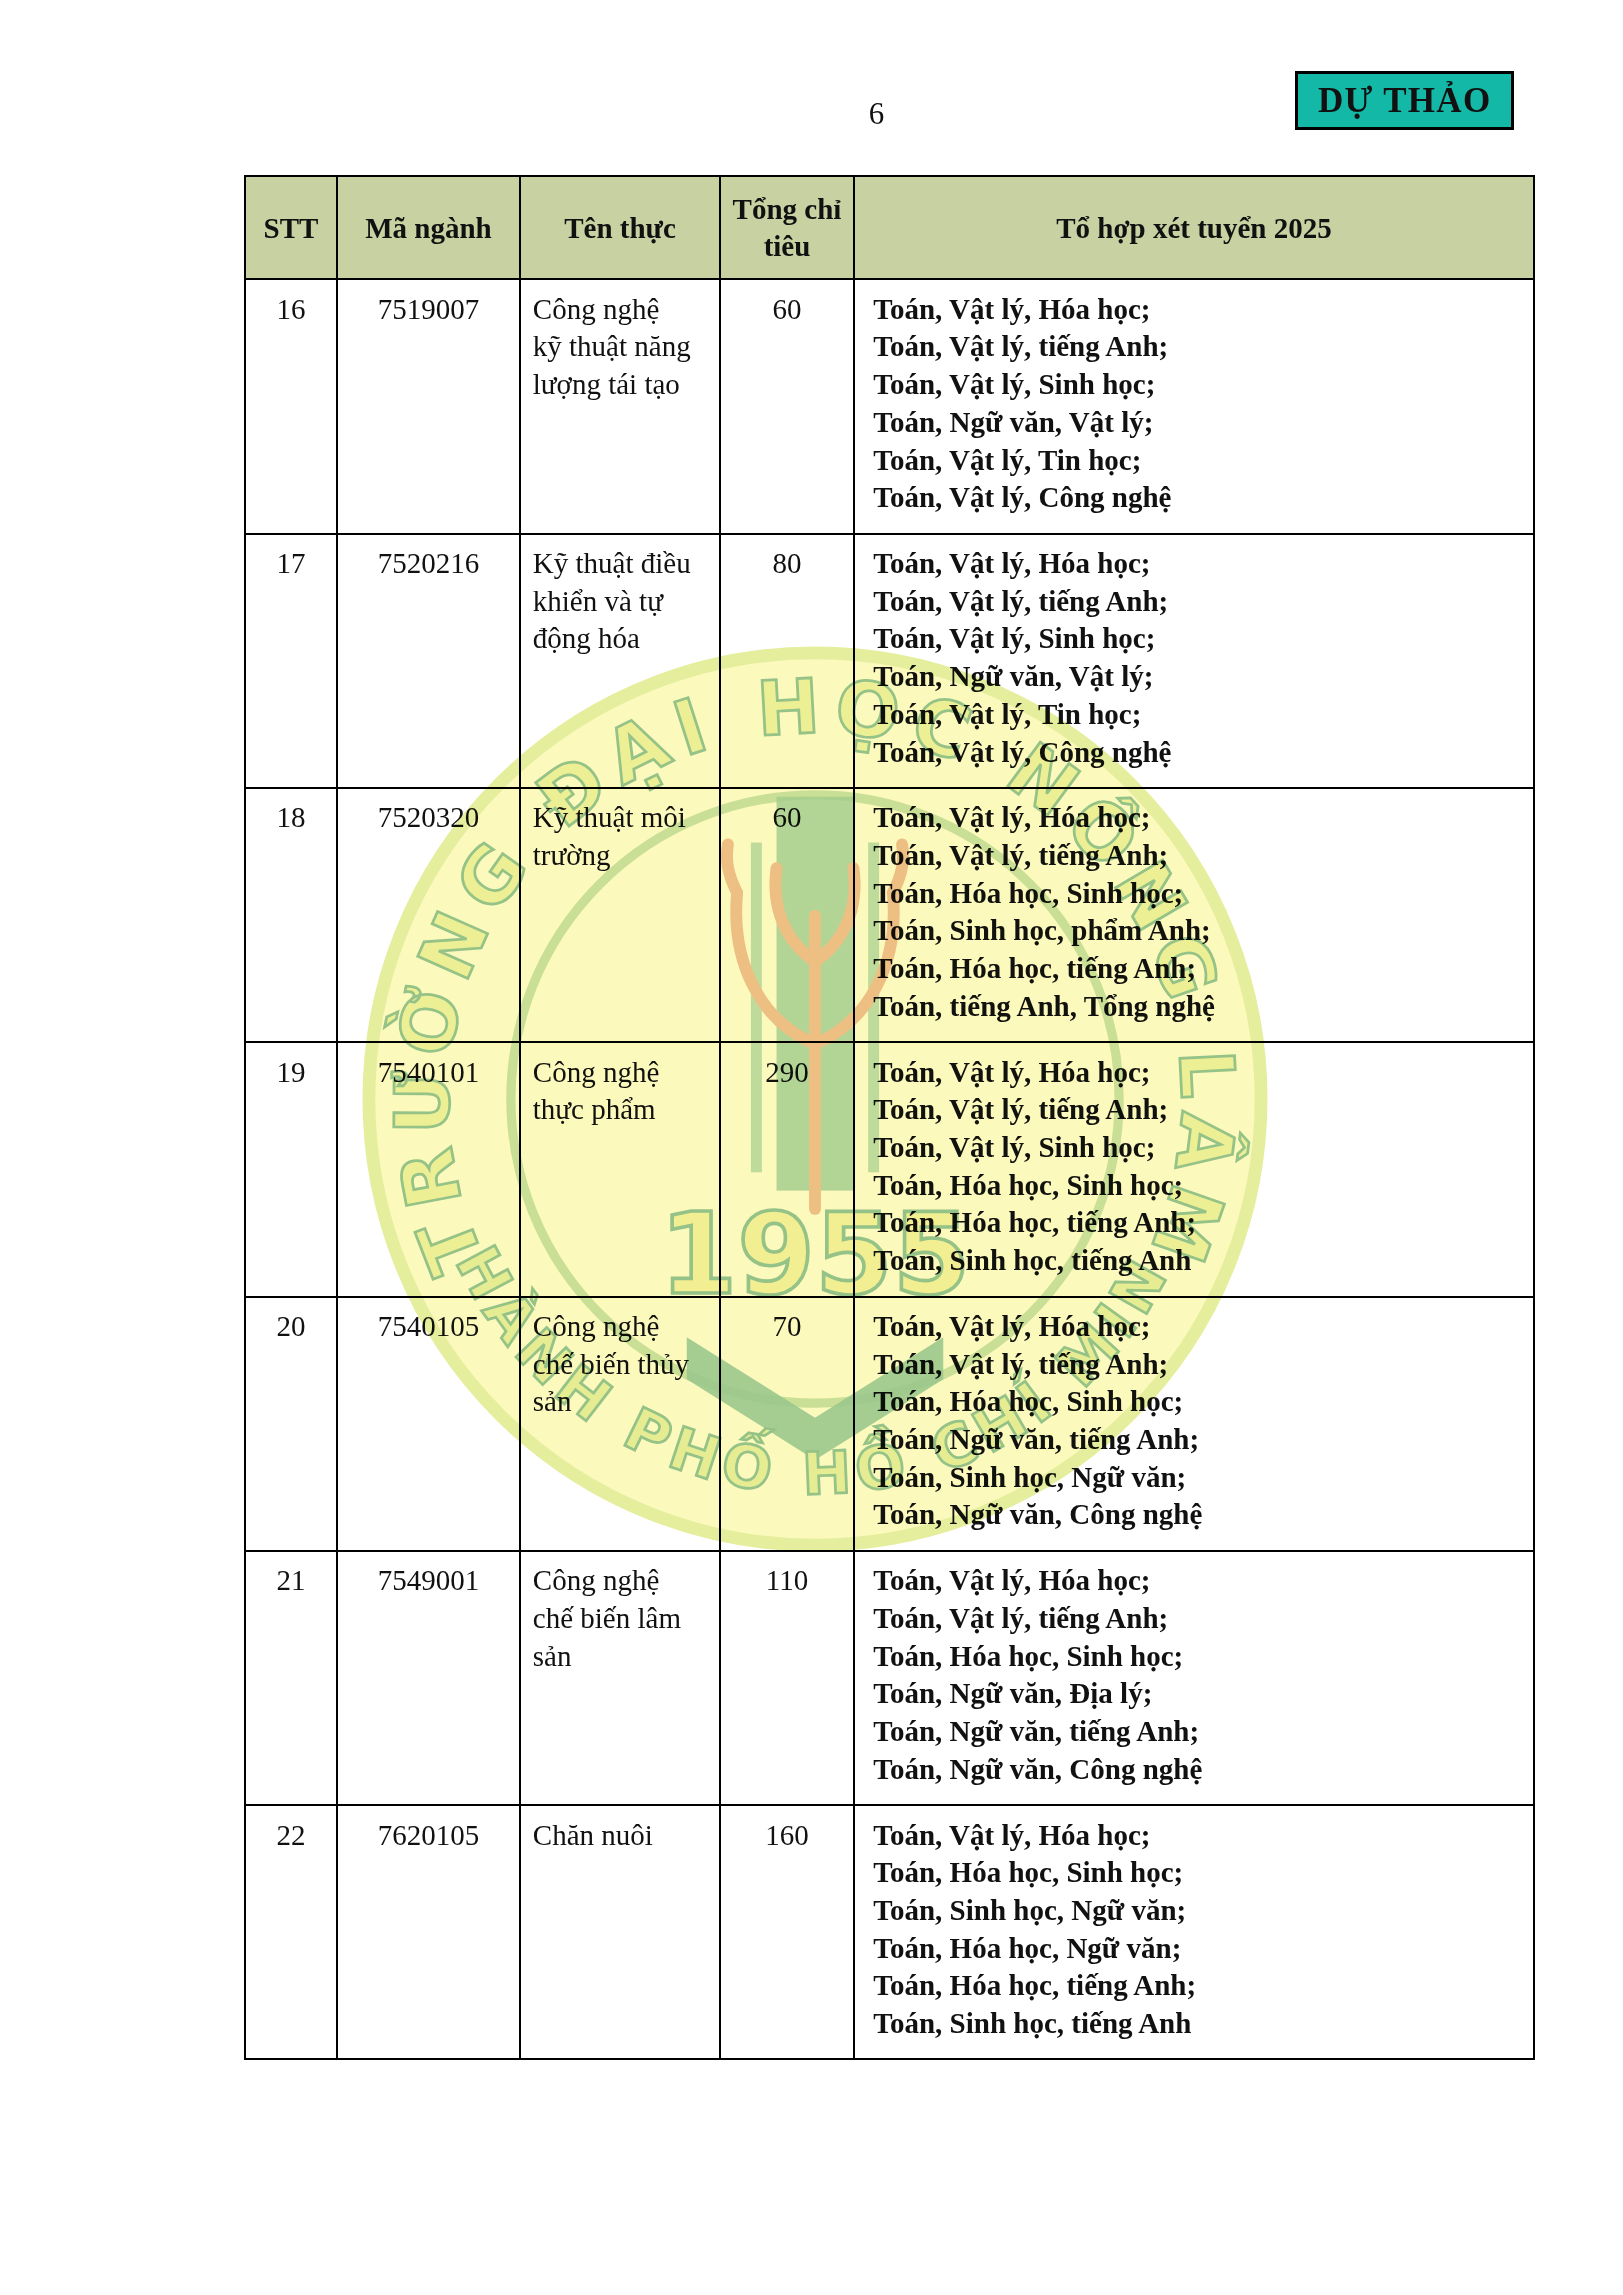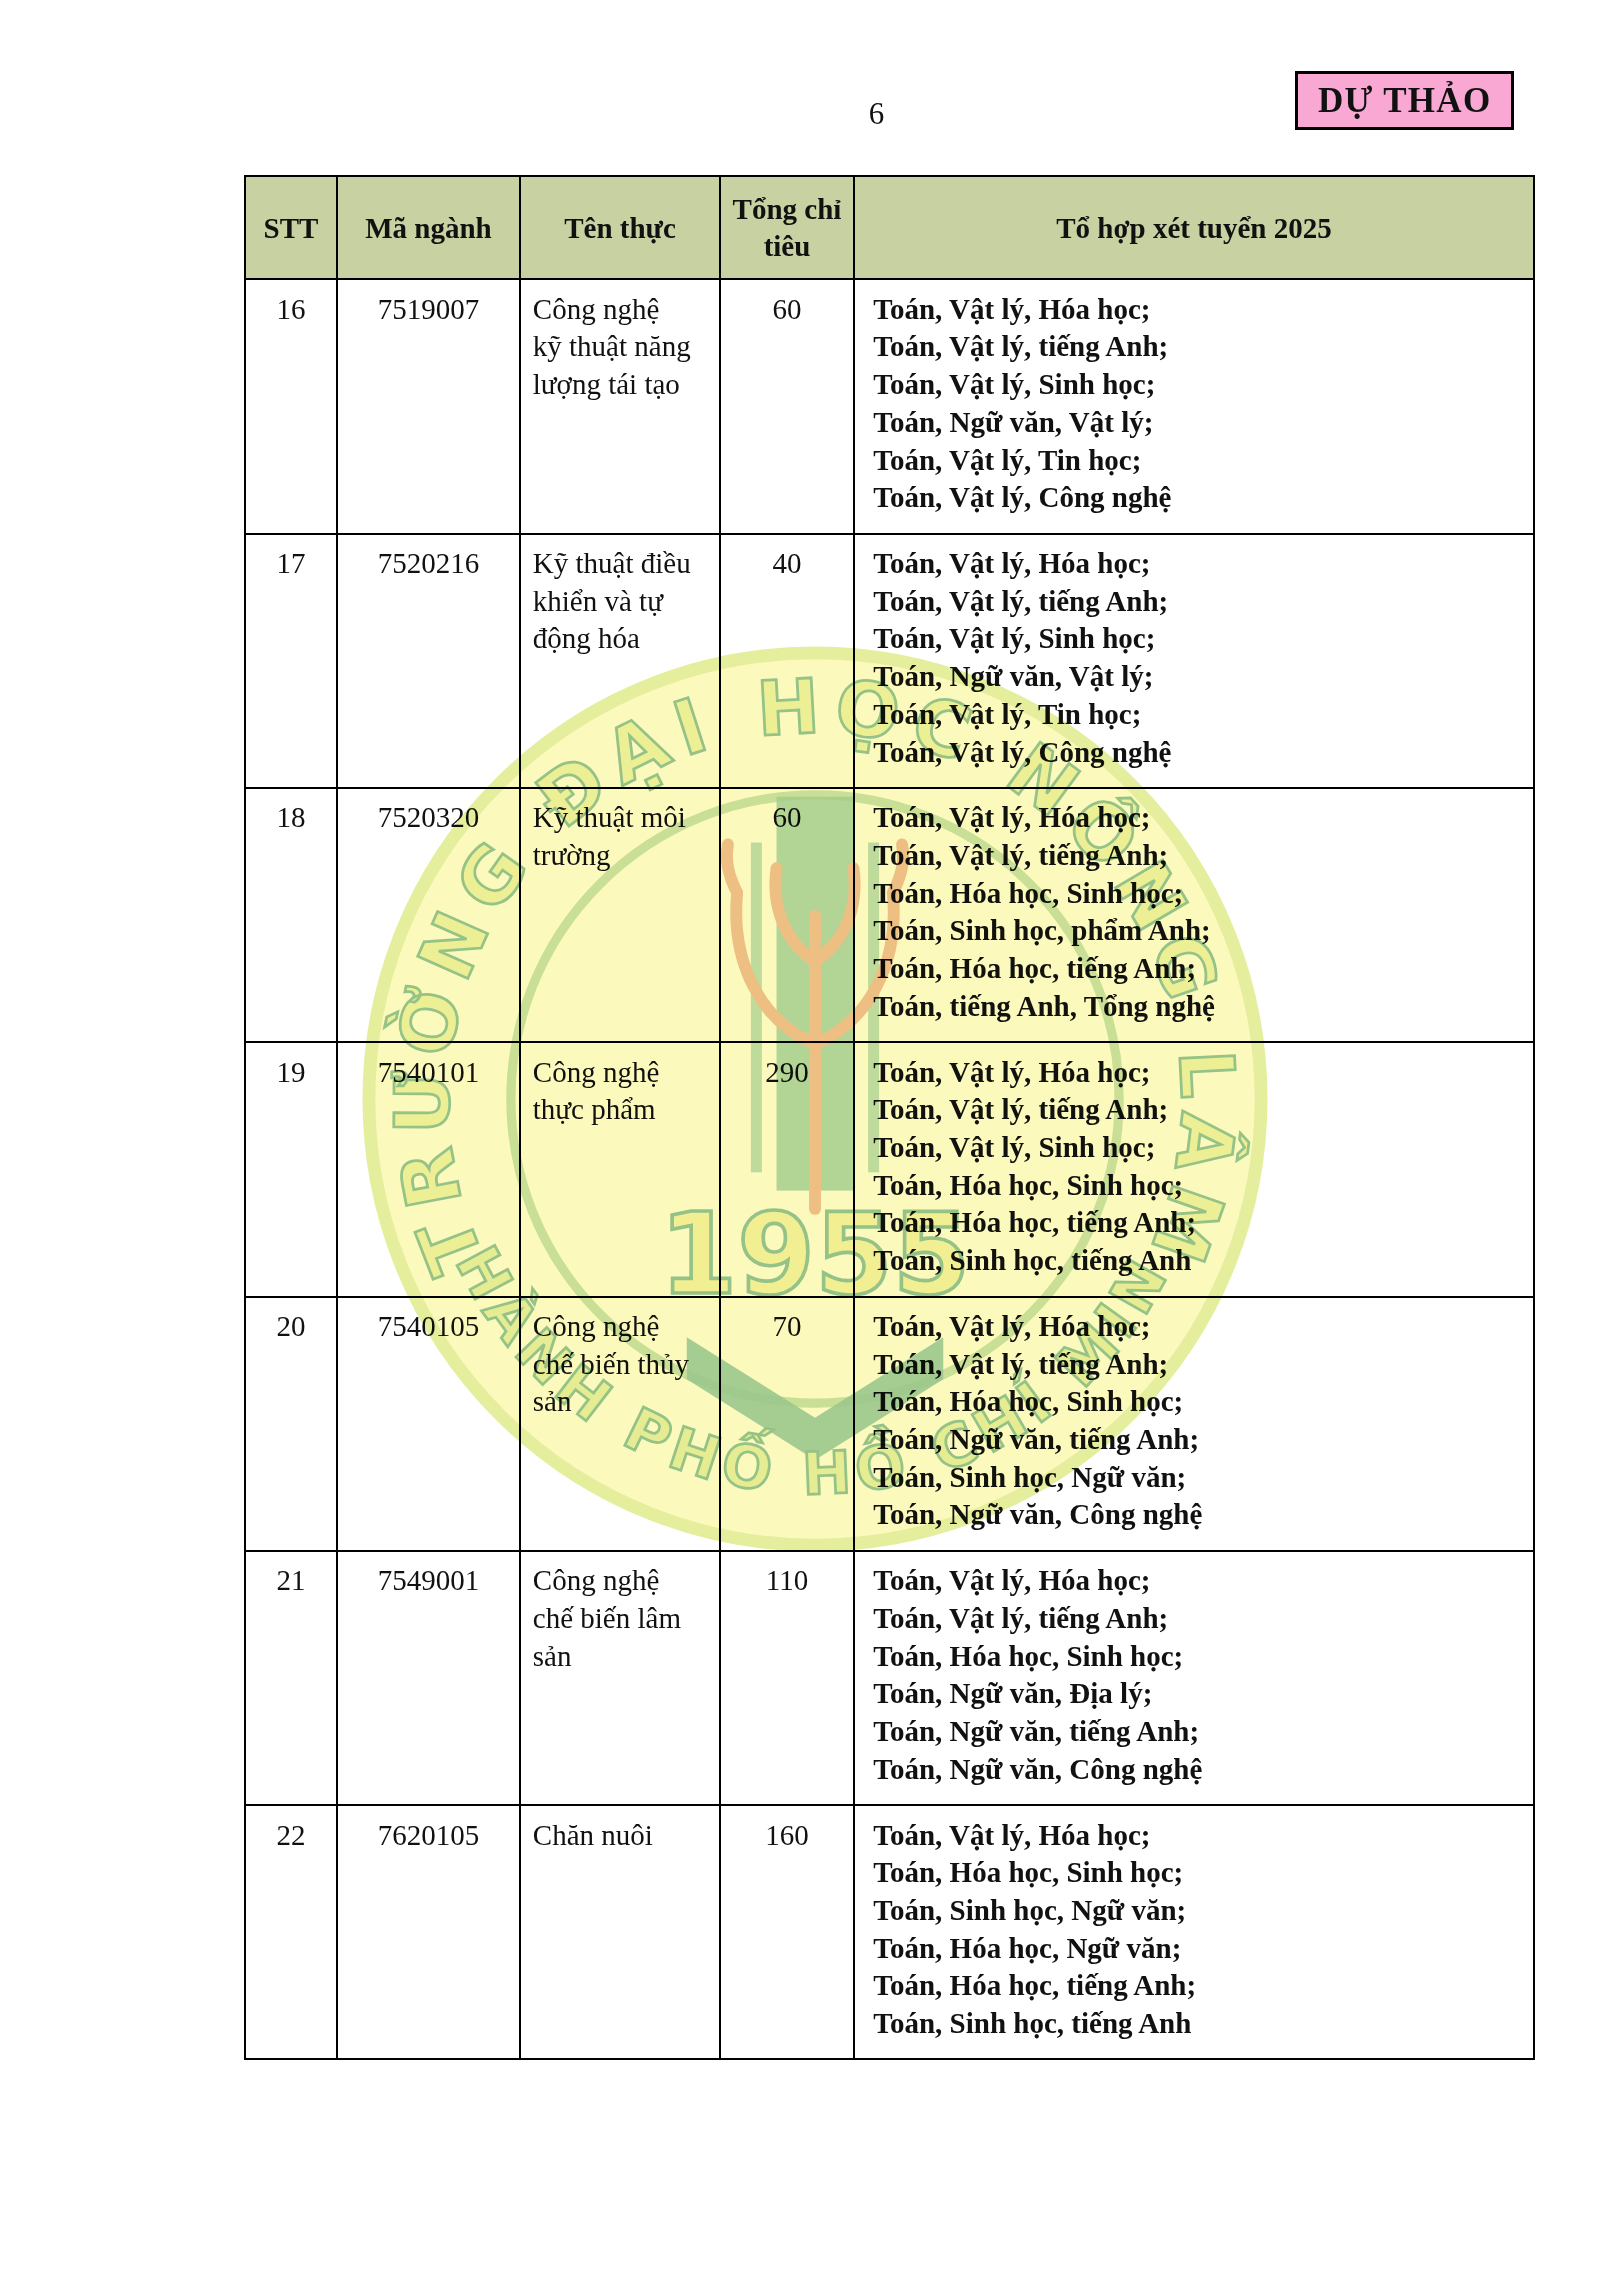--- a/index.html
+++ b/index.html
@@ -15,21 +15,21 @@
 
   .page-number {
     position:absolute; top:96px; left:232px; width:1289px;
     text-align:center; font-size:31px; color:#111;
   }
   .draft-box {
     position:absolute; top:71px; right:109px;
     border:3.3px solid #000;
     padding:6.5px 19.6px;
     font-size:35px; font-weight:bold; letter-spacing:1.3px;
-    background:#f9a8d4;
+    background:#14b8a6;
   }
 
   table.admission-table {
     position:absolute; top:175px; left:244px;
     width:1289px;
     border-collapse:collapse; table-layout:fixed;
     background:transparent;
   }
   .admission-table th, .admission-table td {
     border:2px solid #000;
@@ -103,21 +103,21 @@
           <div class="combo-line">Toán, Ngữ văn, Vật lý;</div>
           <div class="combo-line">Toán, Vật lý, Tin học;</div>
           <div class="combo-line">Toán, Vật lý, Công nghệ</div>
         </td>
       </tr>
 
       <tr>
         <td class="cell-center">17</td>
         <td class="cell-center">7520216</td>
         <td class="cell-name">Kỹ thuật điều khiển và tự động hóa</td>
-        <td class="cell-center">40</td>
+        <td class="cell-center">80</td>
         <td class="cell-combos">
           <div class="combo-line">Toán, Vật lý, Hóa học;</div>
           <div class="combo-line">Toán, Vật lý, tiếng Anh;</div>
           <div class="combo-line">Toán, Vật lý, Sinh học;</div>
           <div class="combo-line">Toán, Ngữ văn, Vật lý;</div>
           <div class="combo-line">Toán, Vật lý, Tin học;</div>
           <div class="combo-line">Toán, Vật lý, Công nghệ</div>
         </td>
       </tr>
 

